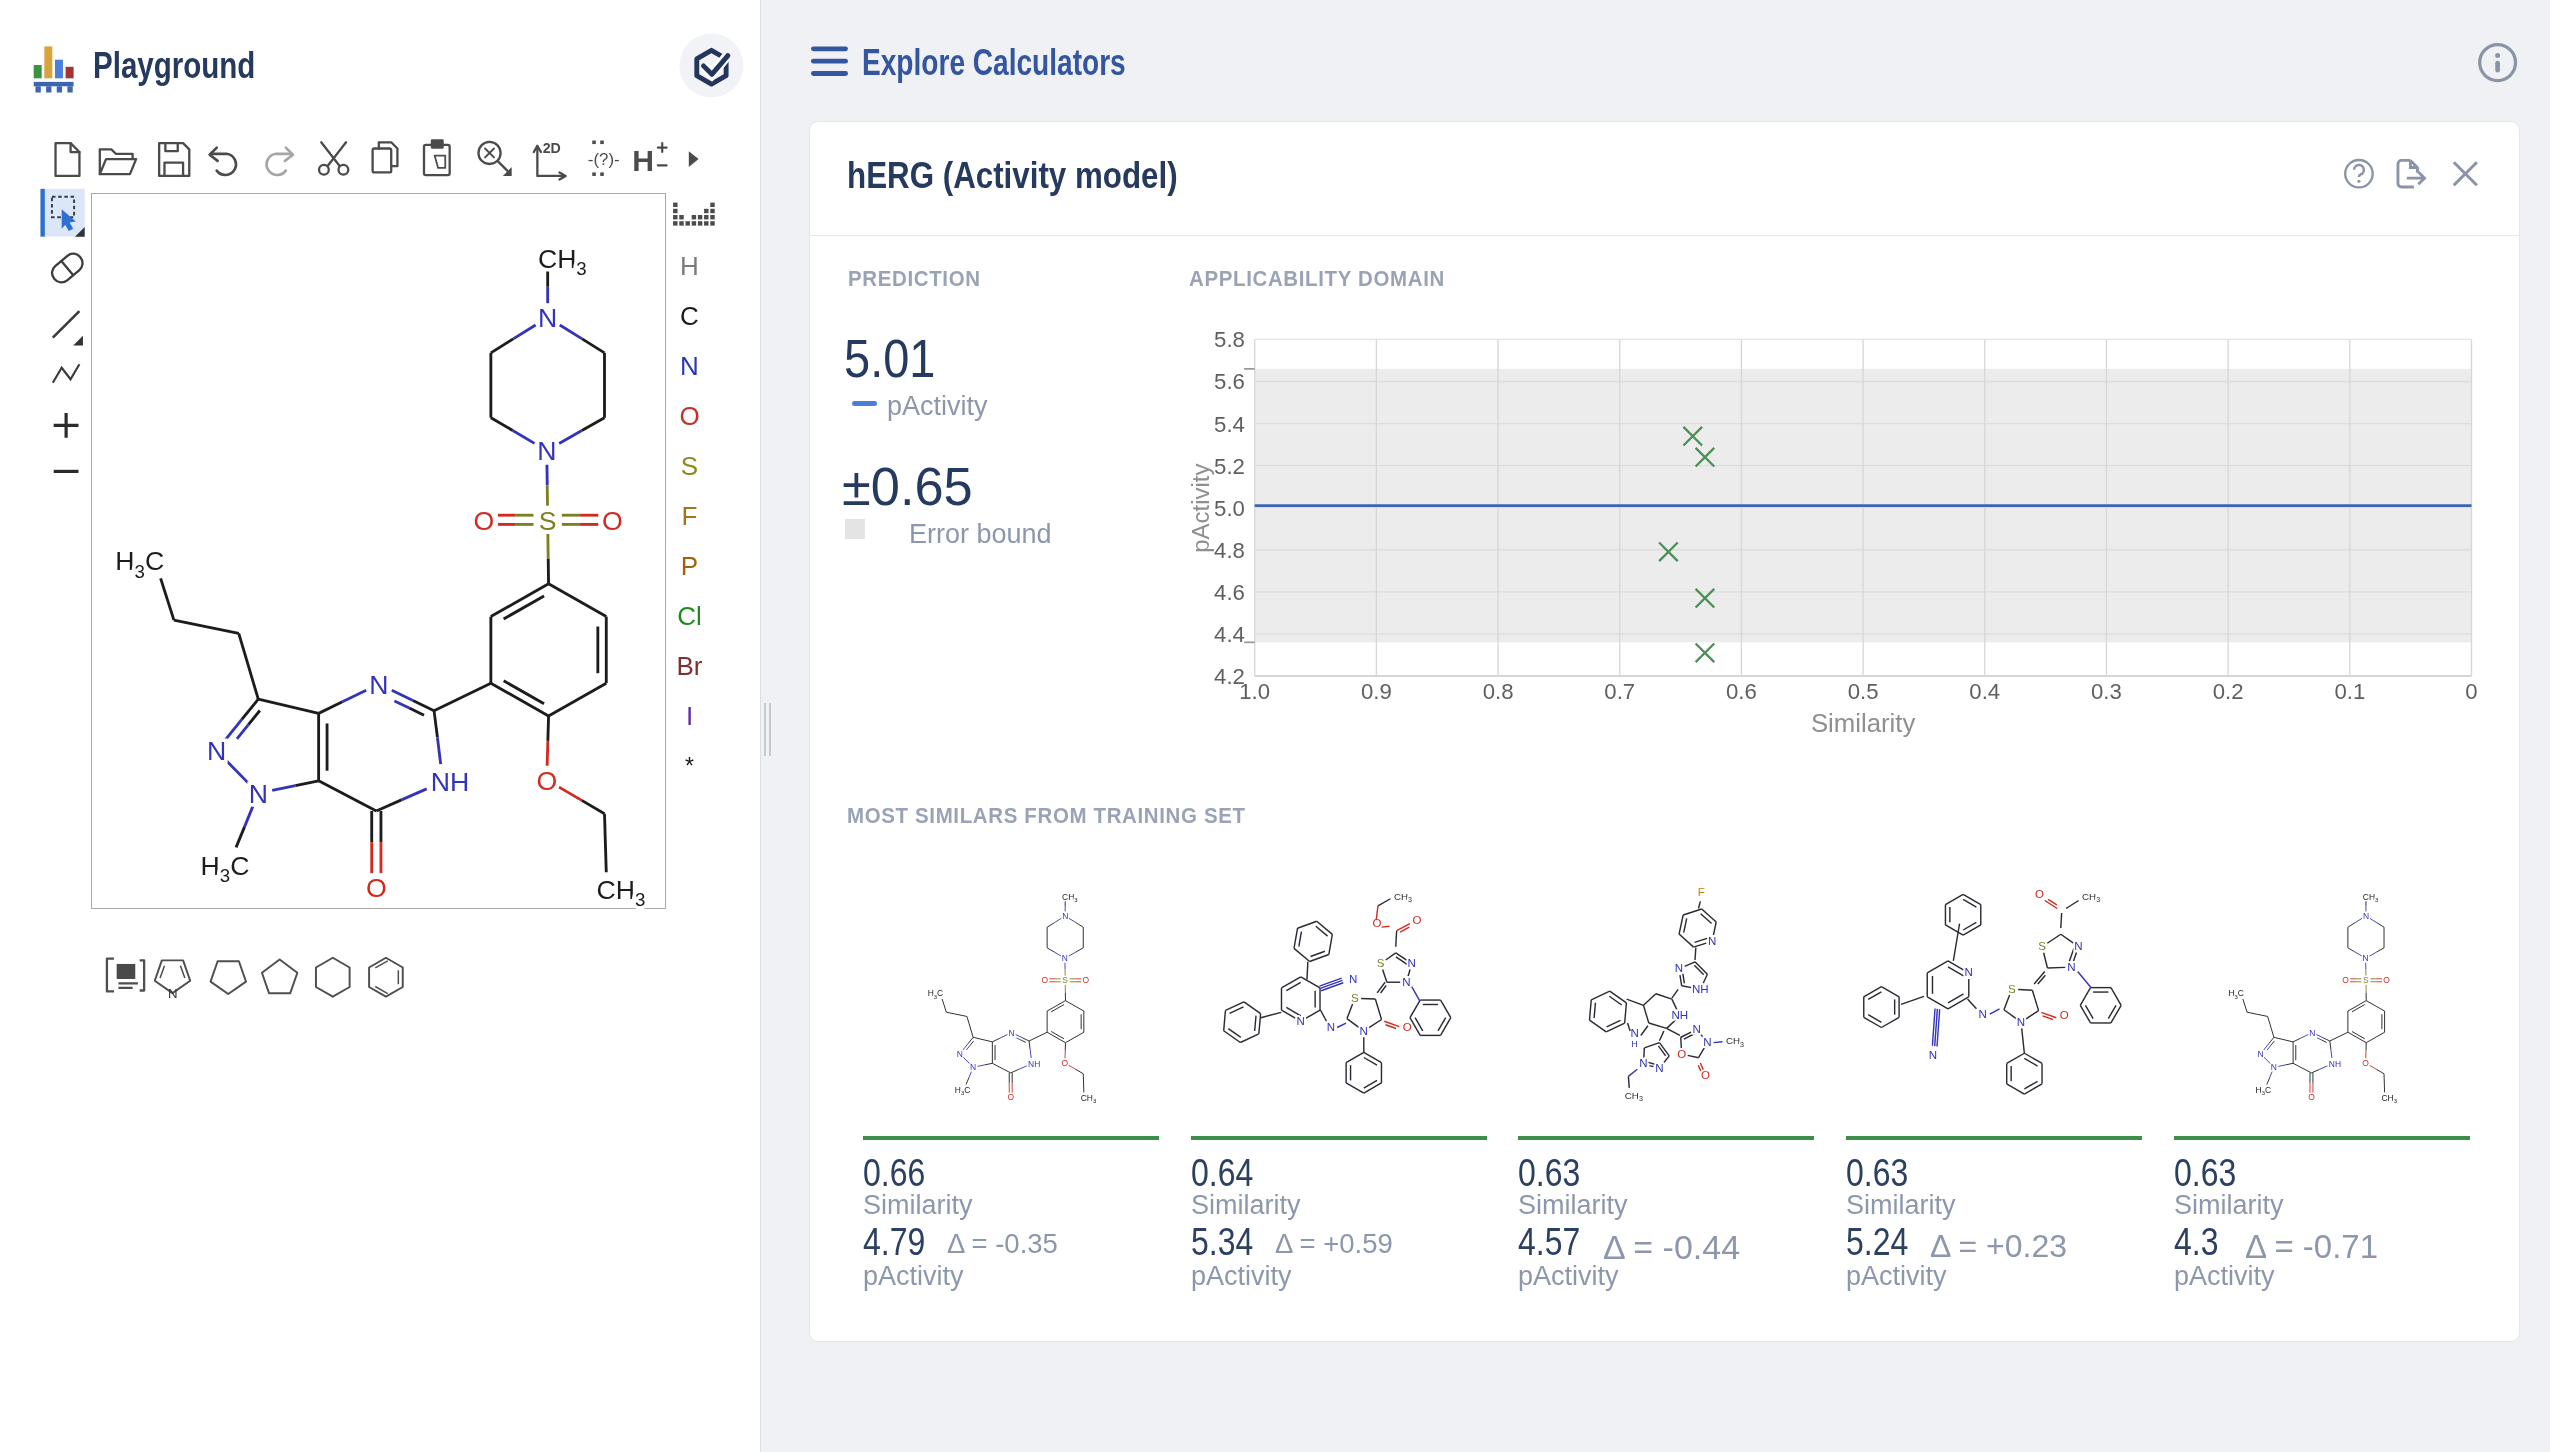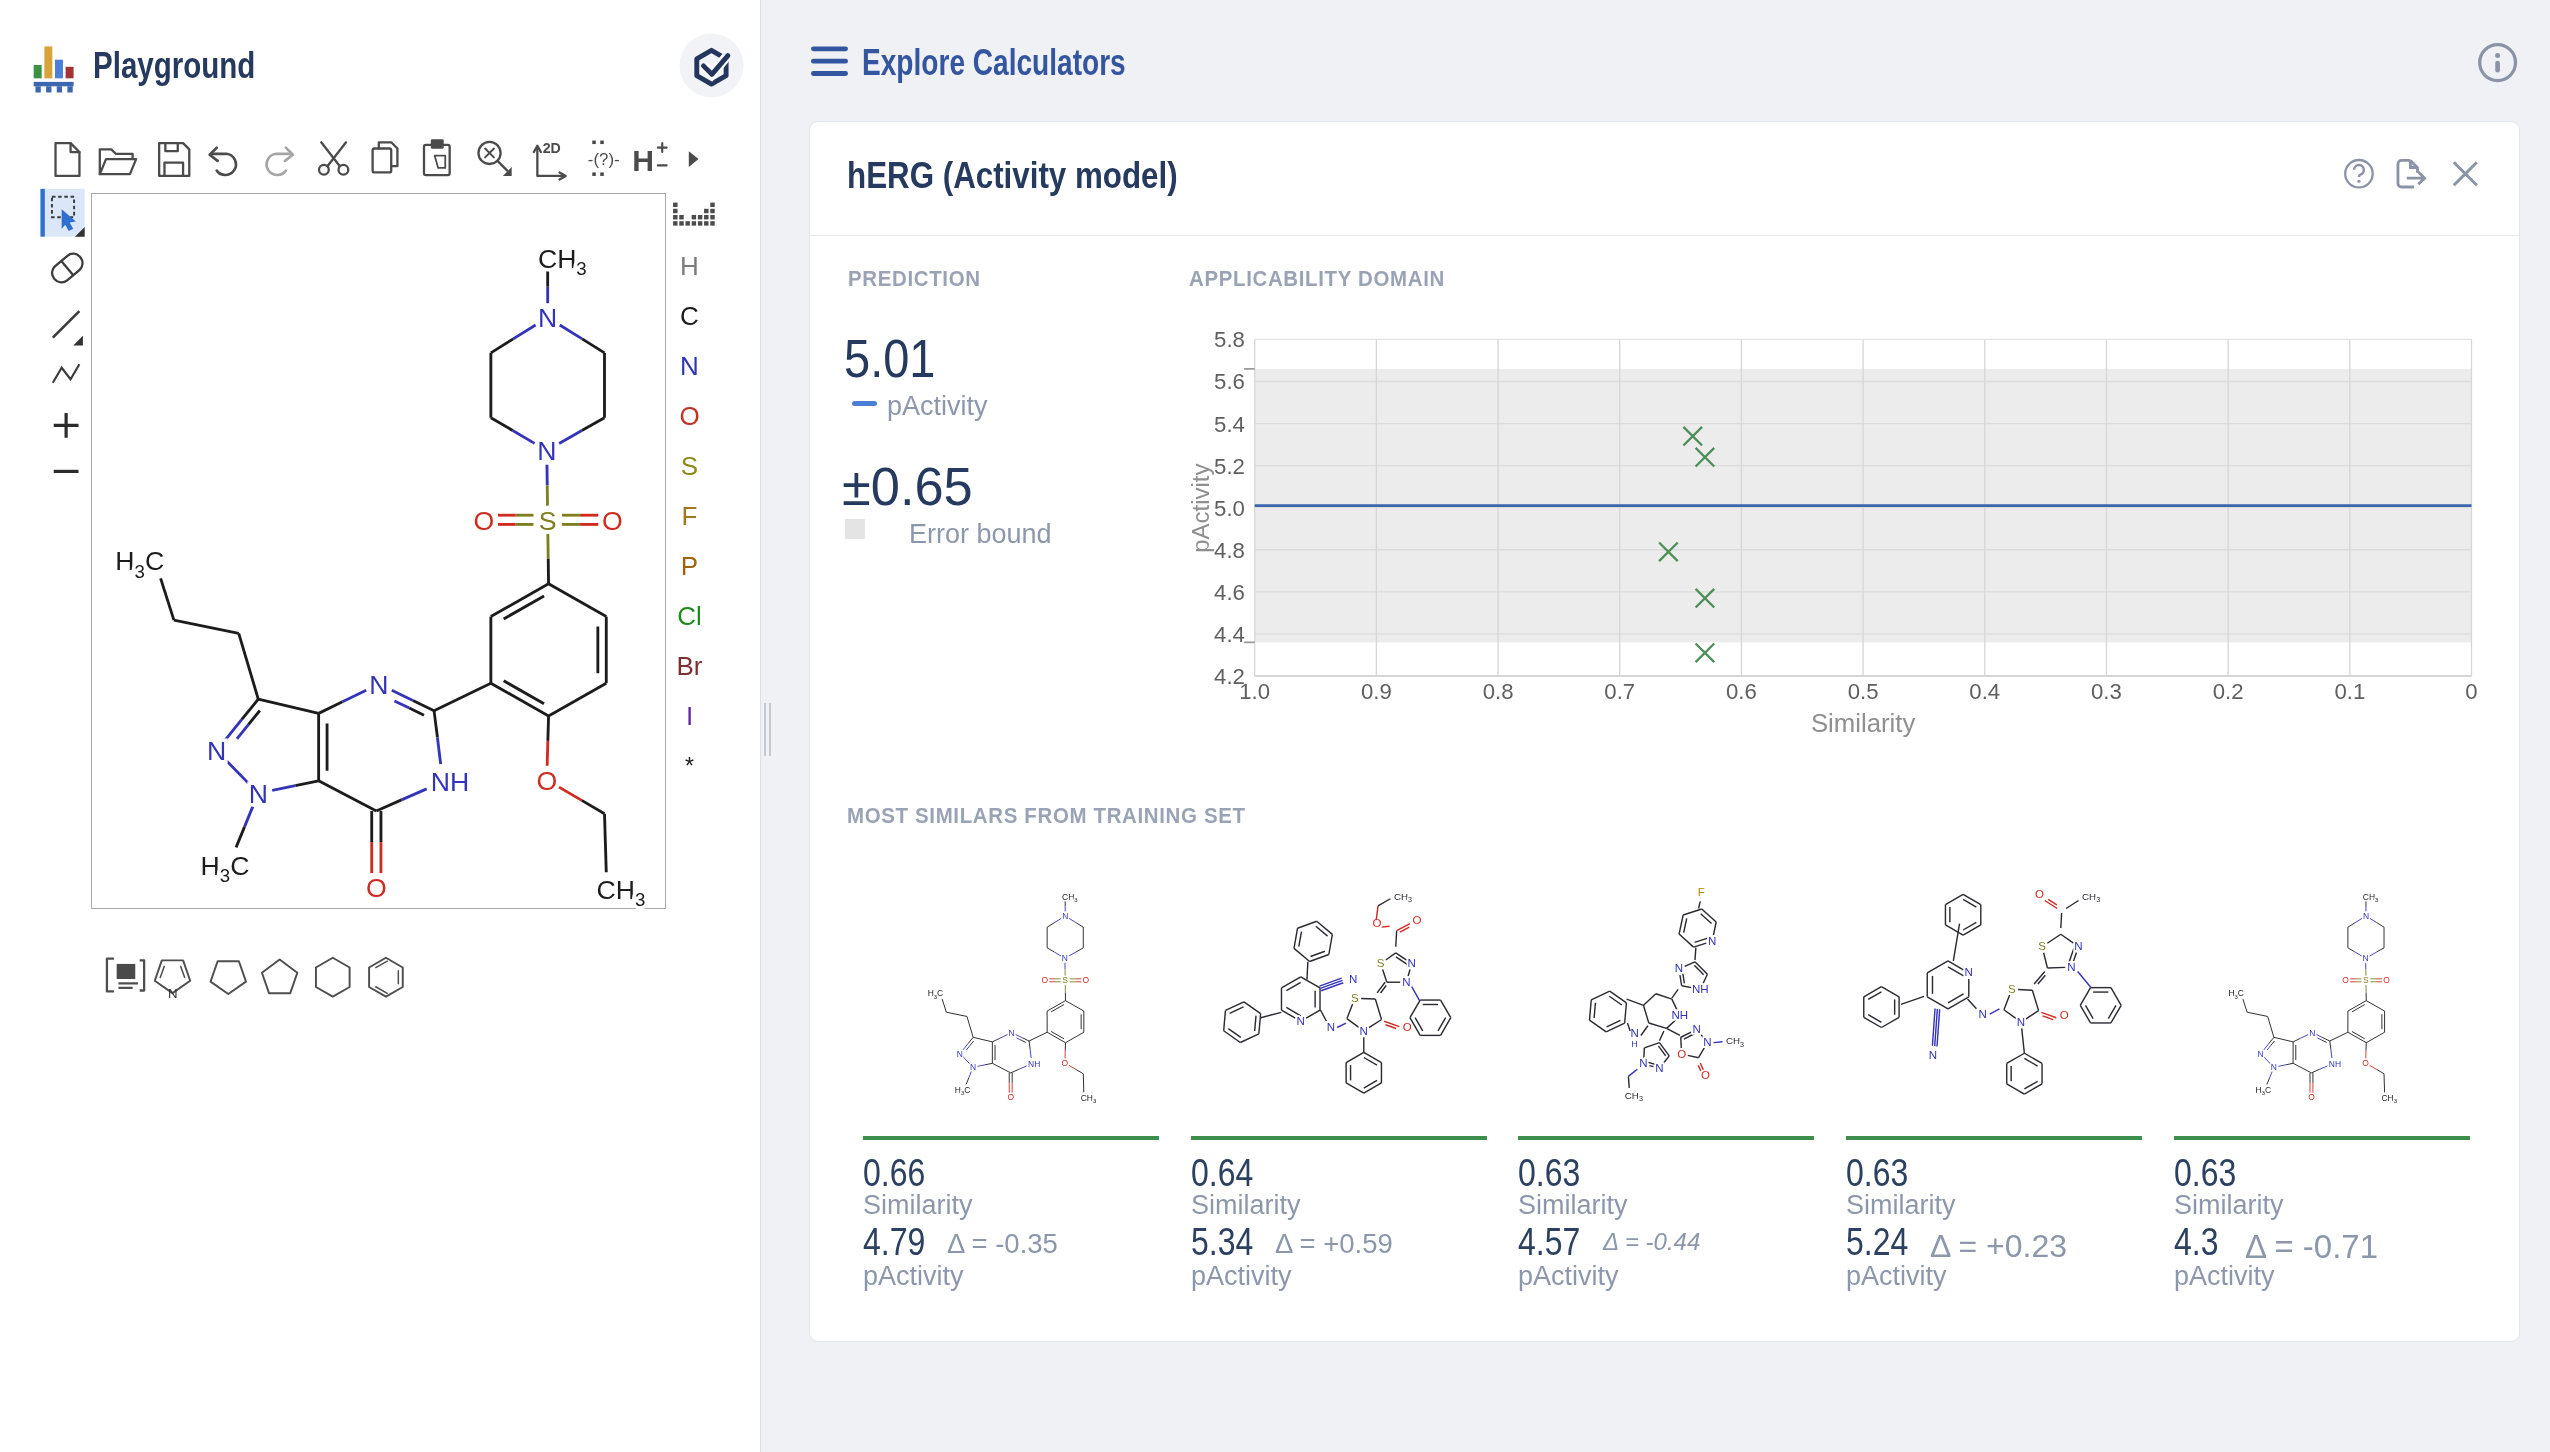--- a/index.html
+++ b/index.html
@@ -605,21 +605,21 @@
 <div class="abs" style="left:1191px;top:1136px;width:296px;height:4.4px;background:#3e8e4b;"></div>
 <div class="abs" style="left:1191px;top:1151px;font-size:39px;color:#2c4162;transform:scaleX(.82);transform-origin:0 50%;">0.64</div>
 <div class="abs gtxt" style="left:1191px;top:1190px;font-size:27px;">Similarity</div>
 <div class="abs" style="left:1191px;top:1220px;font-size:39px;color:#2c4162;transform:scaleX(.82);transform-origin:0 50%;">5.34</div>
 <div class="abs gtxt" style="left:1275px;top:1228px;font-size:27.5px;">Δ = +0.59</div>
 <div class="abs gtxt" style="left:1191px;top:1261px;font-size:27px;">pActivity</div>
 <div class="abs" style="left:1518px;top:1136px;width:296px;height:4.4px;background:#3e8e4b;"></div>
 <div class="abs" style="left:1518px;top:1151px;font-size:39px;color:#2c4162;transform:scaleX(.82);transform-origin:0 50%;">0.63</div>
 <div class="abs gtxt" style="left:1518px;top:1190px;font-size:27px;">Similarity</div>
 <div class="abs" style="left:1518px;top:1220px;font-size:39px;color:#2c4162;transform:scaleX(.82);transform-origin:0 50%;">4.57</div>
-<div class="abs gtxt" style="left:1603px;top:1228px;font-size:24px;font-style:italic;">Δ = -0.44</div>
+<div class="abs gtxt" style="left:1603px;top:1228px;font-size:34px;">Δ = -0.44</div>
 <div class="abs gtxt" style="left:1518px;top:1261px;font-size:27px;">pActivity</div>
 <div class="abs" style="left:1846px;top:1136px;width:296px;height:4.4px;background:#3e8e4b;"></div>
 <div class="abs" style="left:1846px;top:1151px;font-size:39px;color:#2c4162;transform:scaleX(.82);transform-origin:0 50%;">0.63</div>
 <div class="abs gtxt" style="left:1846px;top:1190px;font-size:27px;">Similarity</div>
 <div class="abs" style="left:1846px;top:1220px;font-size:39px;color:#2c4162;transform:scaleX(.82);transform-origin:0 50%;">5.24</div>
 <div class="abs gtxt" style="left:1930px;top:1228px;font-size:32px;">Δ = +0.23</div>
 <div class="abs gtxt" style="left:1846px;top:1261px;font-size:27px;">pActivity</div>
 <div class="abs" style="left:2174px;top:1136px;width:296px;height:4.4px;background:#3e8e4b;"></div>
 <div class="abs" style="left:2174px;top:1151px;font-size:39px;color:#2c4162;transform:scaleX(.82);transform-origin:0 50%;">0.63</div>
 <div class="abs gtxt" style="left:2174px;top:1190px;font-size:27px;">Similarity</div>

